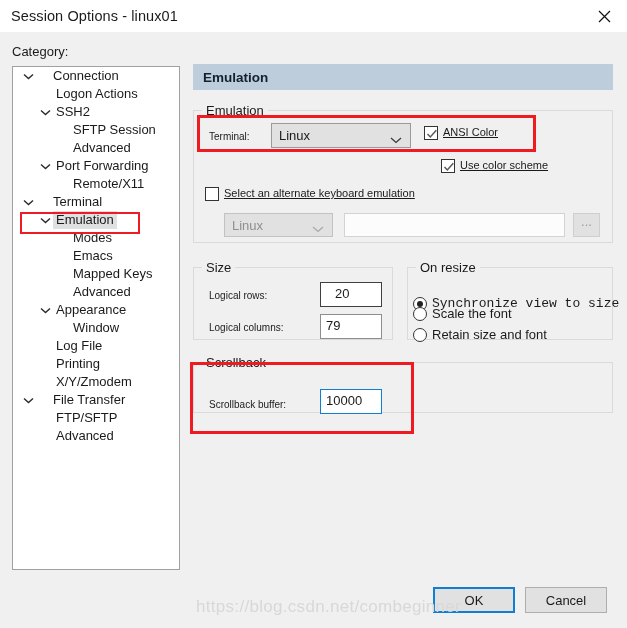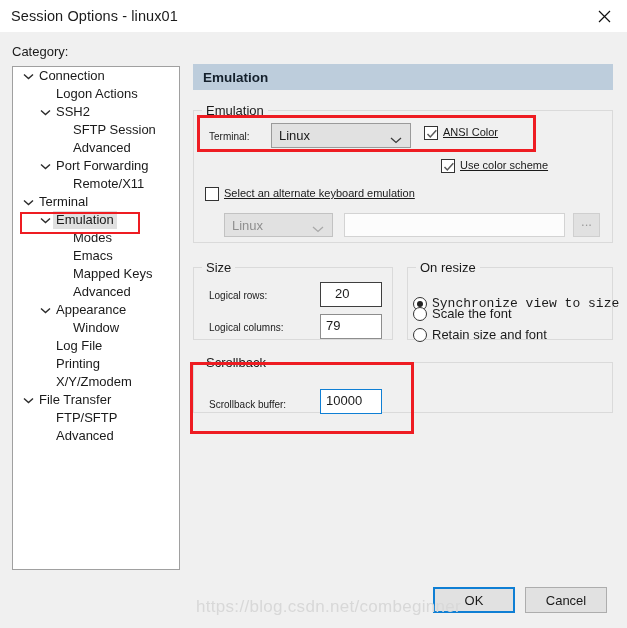--- a/index.html
+++ b/index.html
@@ -77,21 +77,21 @@
     background: #e0e0e0;
   }
   .chev {
     position: absolute;
     width: 11px; height: 18px;
     display: inline-block;
   }
   .chev svg { display:block; margin-top: 6px; }
 
   
-  .lvl0 { padding-left: 23px; }
+  .lvl0 { padding-left: 37px; }
   .lvl1 { padding-left: 40px; }
   .lvl2 { padding-left: 57px; }
   .lvl0 > .chev { left: 10px; }
   .lvl1 > .chev { left: 27px; }
 
   
   #tree-redbox {
     position: absolute;
     left: 20px; top: 212px;
     width: 120px; height: 22px;

